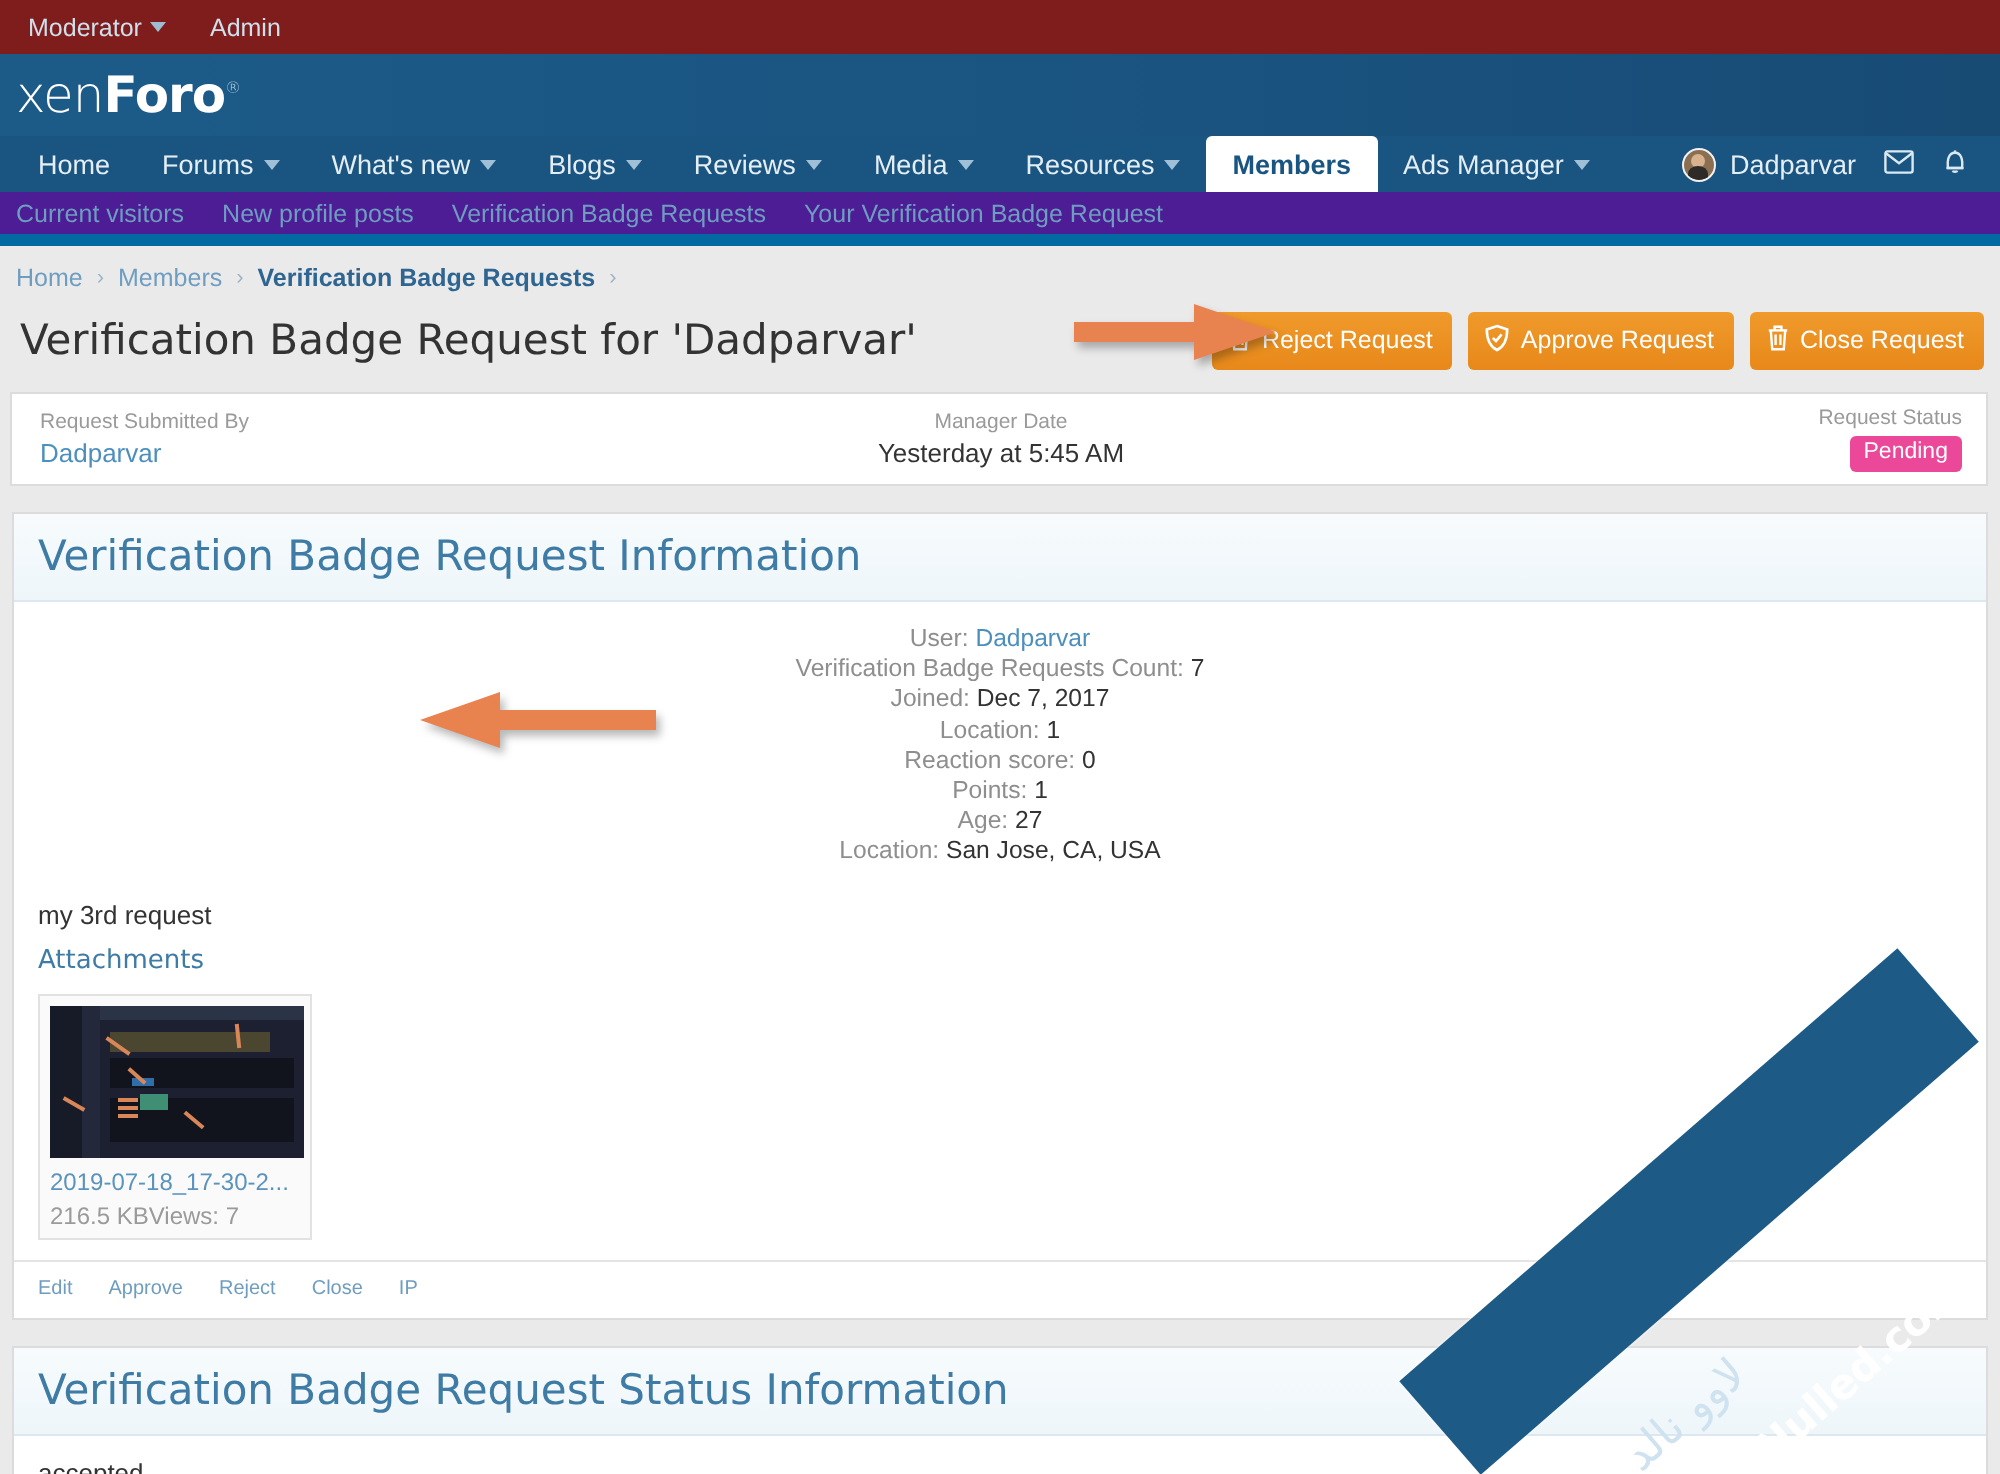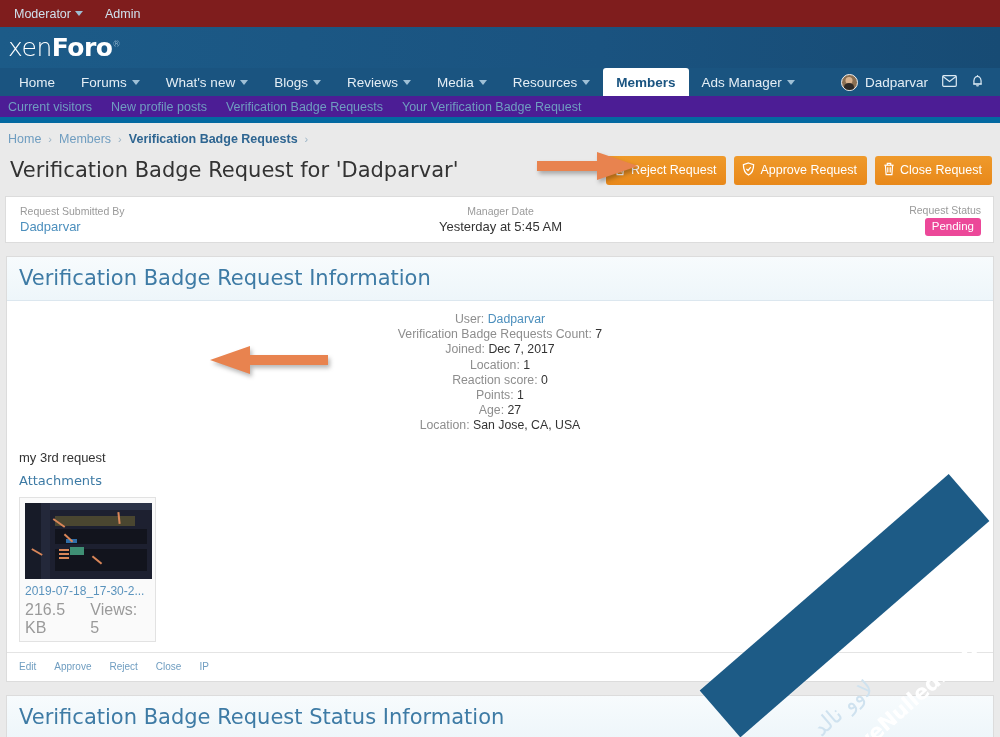--- a/index.html
+++ b/index.html
@@ -303,21 +303,21 @@
     display: block;
     margin-top: 5px;
     font-size: 12px;
     color: #5a93bd;
     text-decoration: none;
     white-space: nowrap;
     overflow: hidden;
   }
   .attach-meta {
     display: flex;
-    font-size: 16px;
+    font-size: 12px;
     color: #9a9a9a;
     margin-top: 3px;
   }
 
   .block-footer {
     border-top: 1px solid #e4e4e4;
     padding: 8px 12px 9px 12px;
     display: flex;
     gap: 18px;
   }
@@ -594,21 +594,21 @@
           <span class="mk" style="left:6px;  top:48px; width:12px; transform:rotate(30deg);"></span>
           <span class="mk" style="left:38px; top:34px; width:11px; transform:rotate(42deg);"></span>
           <span class="mk" style="left:34px; top:46px; width:10px;"></span>
           <span class="mk" style="left:34px; top:50px; width:10px;"></span>
           <span class="mk" style="left:34px; top:54px; width:10px;"></span>
           <span class="mk" style="left:66px; top:56px; width:12px; transform:rotate(40deg);"></span>
         </span>
         <a href="#" class="attach-name">2019-07-18_17-30-2...</a>
         <div class="attach-meta">
           <span>216.5 KB</span>
-          <span>Views: 5</span>
+          <span>Views: 7</span>
         </div>
       </div>
     </div>
 
     <div class="block-footer">
       <a href="#">Edit</a>
       <a href="#">Approve</a>
       <a href="#">Reject</a>
       <a href="#">Close</a>
       <a href="#">IP</a>

